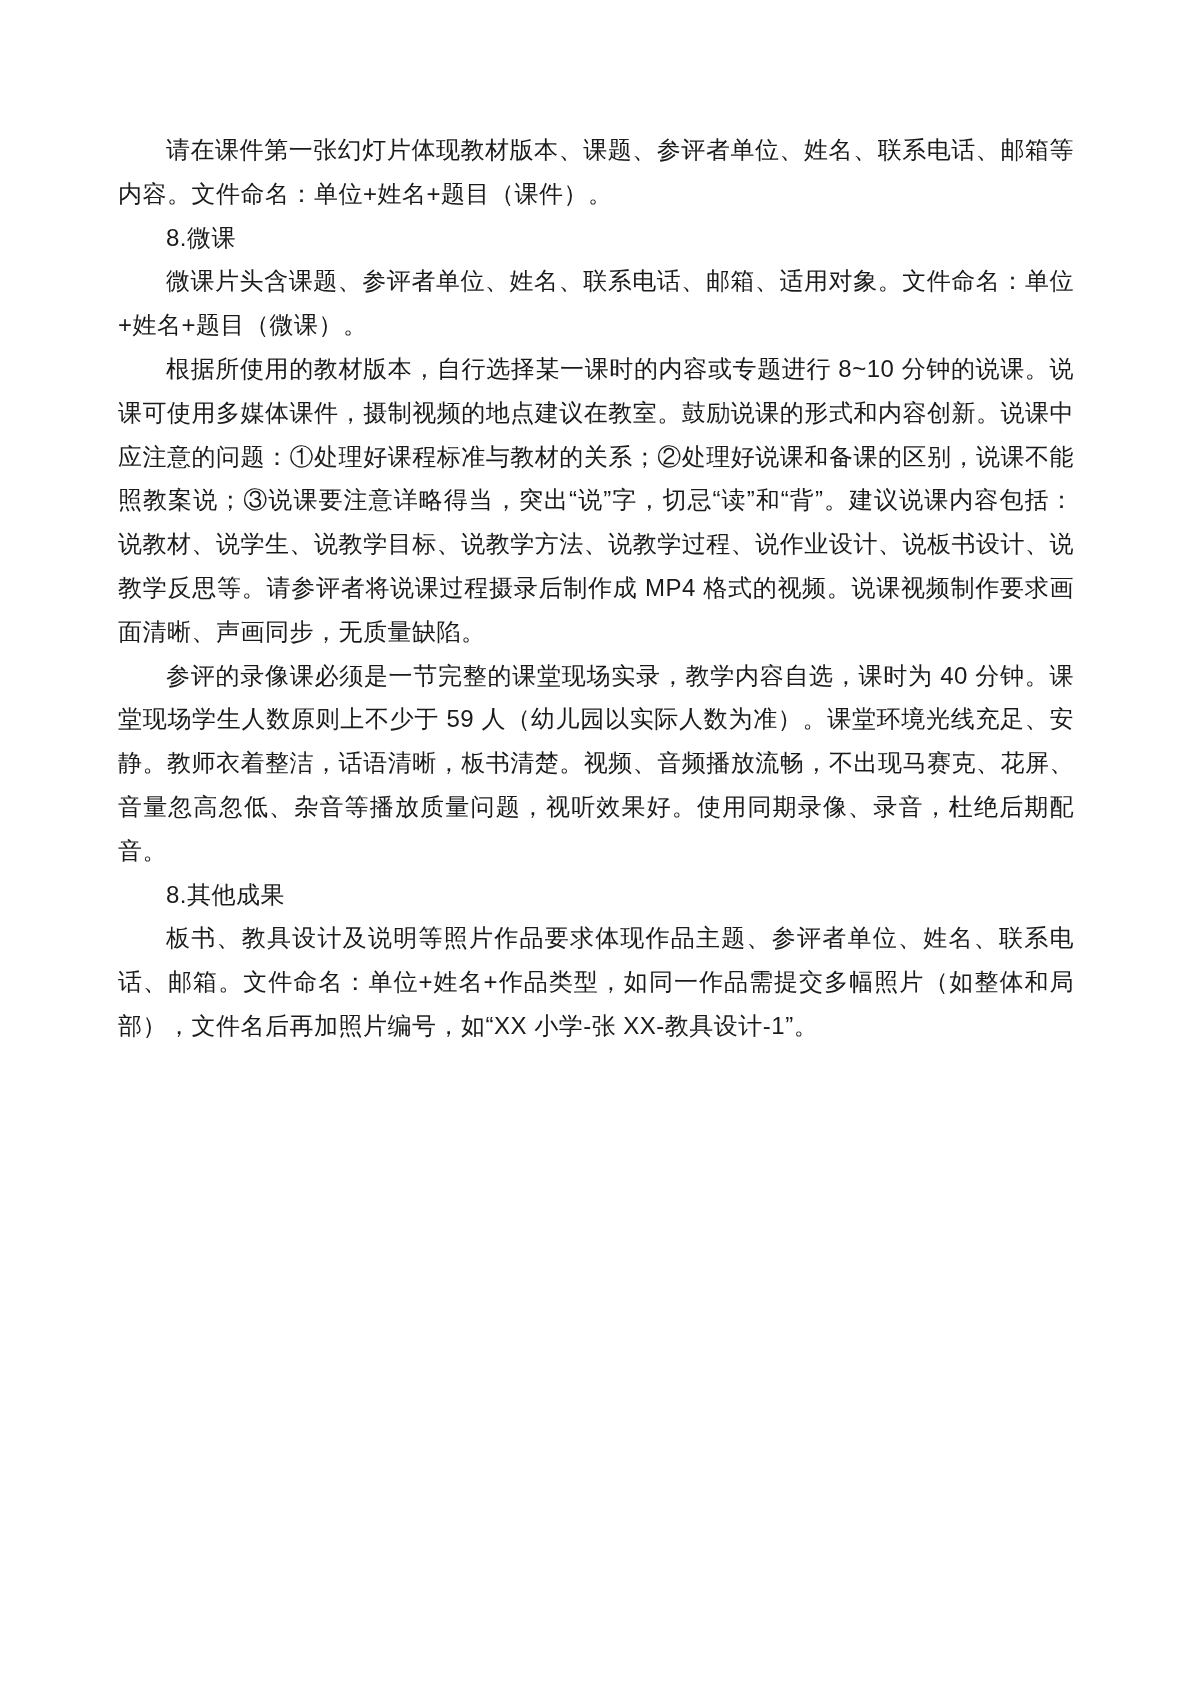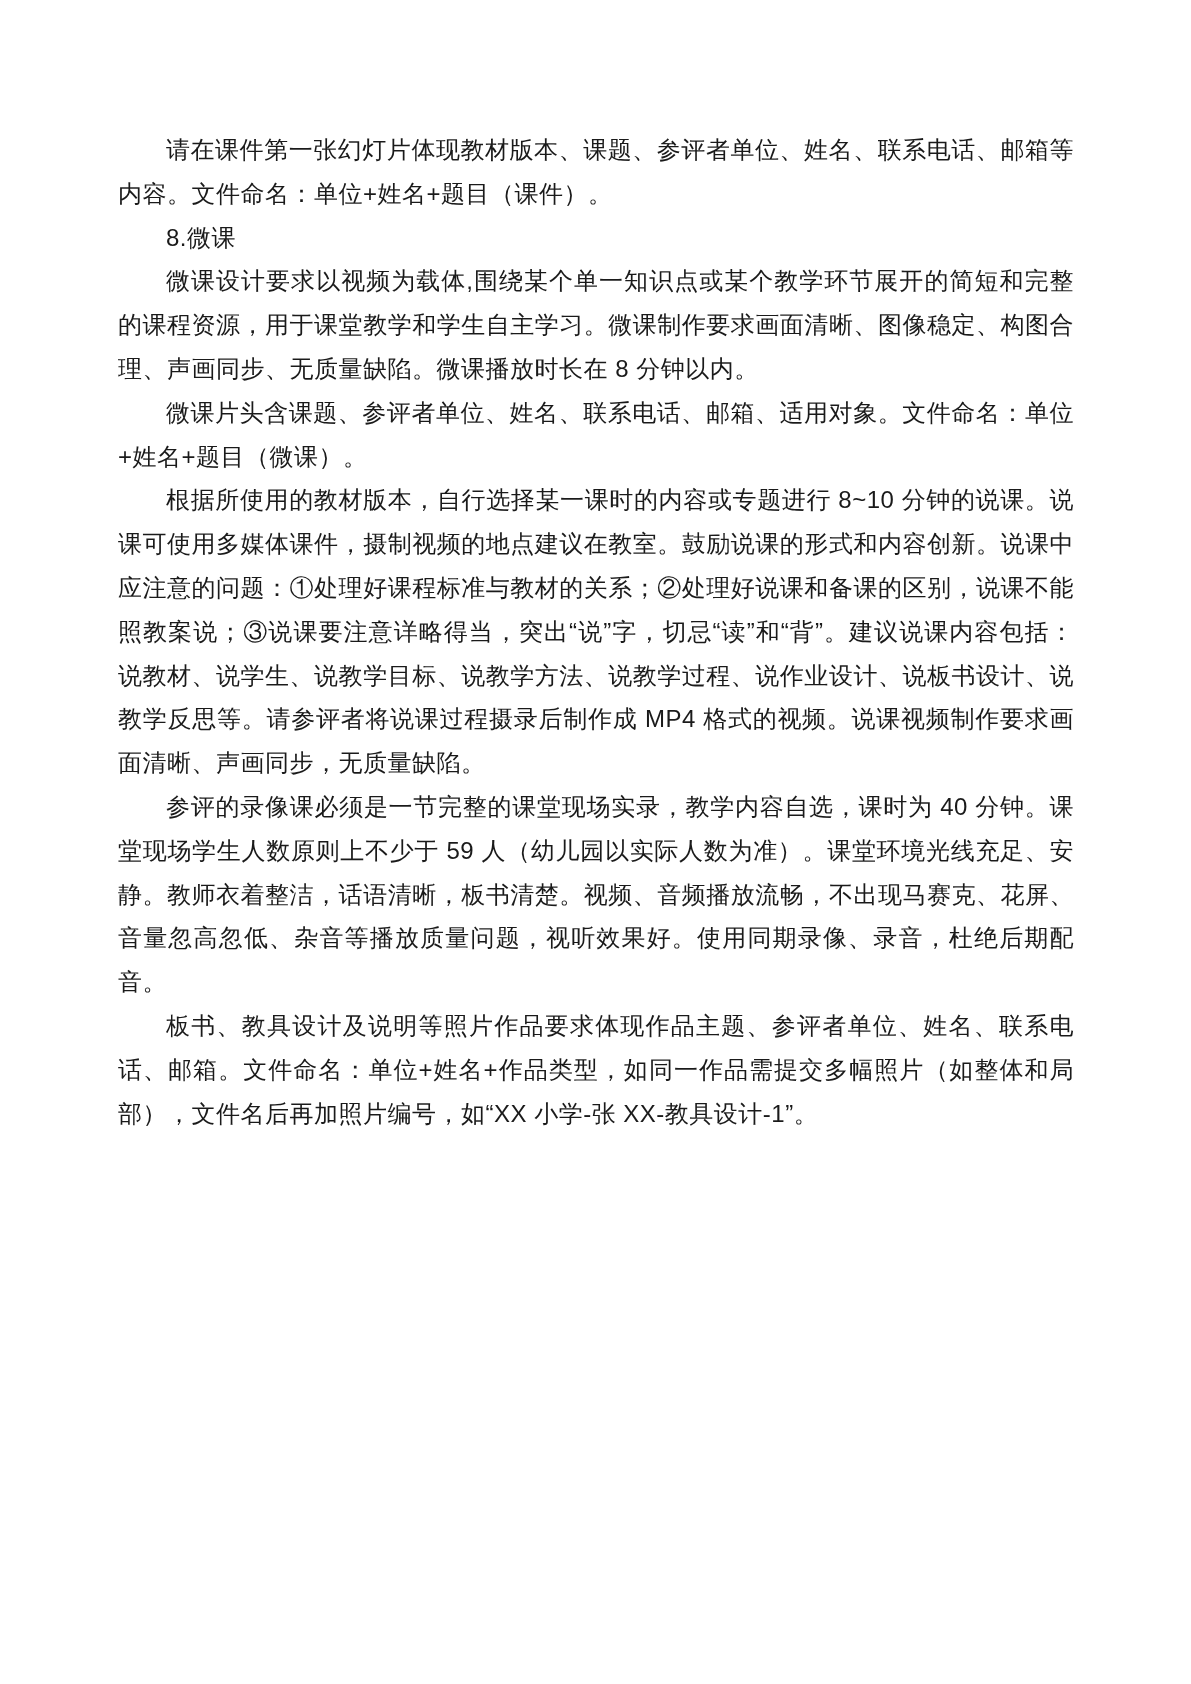--- a/index.html
+++ b/index.html
@@ -46,20 +46,20 @@
     color: #333333;
   }
 </style>
 </head>
 <body>
 
 <div class="page">
   <div class="doc-body">
       <p class="para">请在课件第一张幻灯片体现教材版本、课题、参评者单位、姓名、联系电话、邮箱等内容。文件命名：单位+姓名+题目（课件）。</p>
       <p class="para heading">8.微课</p>
-      <p class="para">微课设计要求以视频为载体,围绕某个单一知识点或某个教学环节展开的简短和完整的课程资源，用于课堂教学和学生自主学习。微课制作要求画面清晰、图像稳定、构图合理、声画同步、无质量缺陷。微课播放时长在 8 分钟以内。</p>
       <p class="para">微课片头含课题、参评者单位、姓名、联系电话、邮箱、适用对象。文件命名：单位+姓名+题目（微课）。</p>
       <p class="para">根据所使用的教材版本，自行选择某一课时的内容或专题进行 8~10 分钟的说课。说课可使用多媒体课件，摄制视频的地点建议在教室。鼓励说课的形式和内容创新。说课中应注意的问题：①处理好课程标准与教材的关系；②处理好说课和备课的区别，说课不能照教案说；③说课要注意详略得当，突出“说”字，切忌“读”和“背”。建议说课内容包括：说教材、说学生、说教学目标、说教学方法、说教学过程、说作业设计、说板书设计、说教学反思等。请参评者将说课过程摄录后制作成 MP4 格式的视频。说课视频制作要求画面清晰、声画同步，无质量缺陷。</p>
       <p class="para">参评的录像课必须是一节完整的课堂现场实录，教学内容自选，课时为 40 分钟。课堂现场学生人数原则上不少于 59 人（幼儿园以实际人数为准）。课堂环境光线充足、安静。教师衣着整洁，话语清晰，板书清楚。视频、音频播放流畅，不出现马赛克、花屏、音量忽高忽低、杂音等播放质量问题，视听效果好。使用同期录像、录音，杜绝后期配音。</p>
+      <p class="para heading">8.其他成果</p>
       <p class="para">板书、教具设计及说明等照片作品要求体现作品主题、参评者单位、姓名、联系电话、邮箱。文件命名：单位+姓名+作品类型，如同一作品需提交多幅照片（如整体和局部），文件名后再加照片编号，如“XX 小学-张 XX-教具设计-1”。</p>
     </div>
   <div class="page-footer">第 2 页 共 5 页</div>
 </div>
 
 </body></html>

